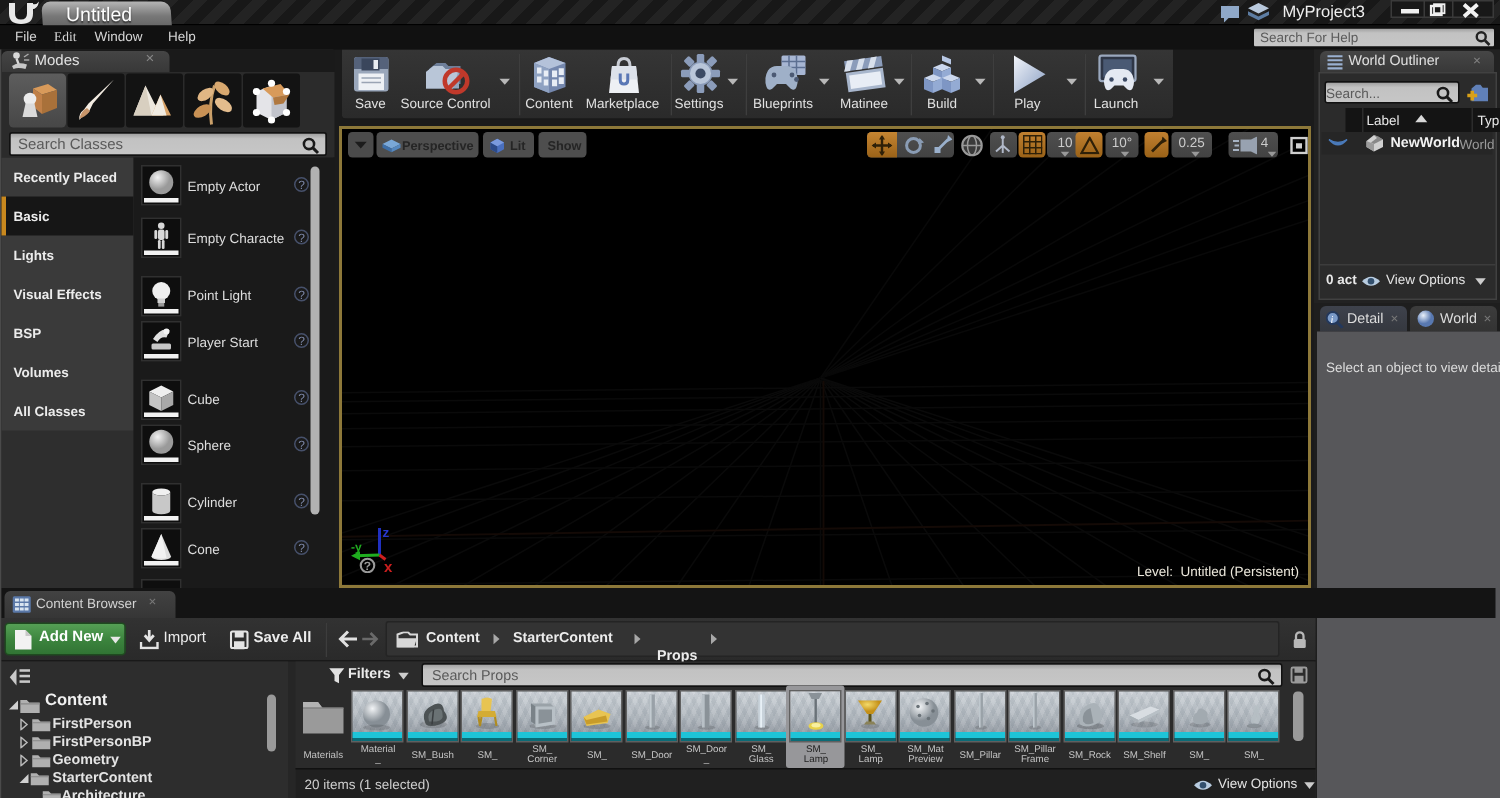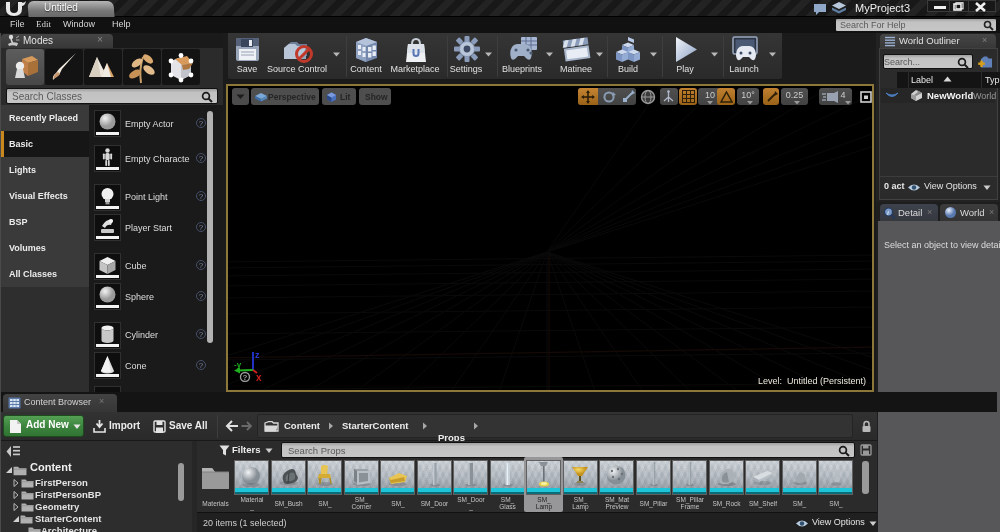--- a/index.html
+++ b/index.html
@@ -12,21 +12,21 @@
 </head>
 <body>
 <div id="root">
 
 <div class="abs" style="left:0;top:0;width:1000px;height:17px;background:repeating-linear-gradient(135deg,#181818 0 7px,#232323 7px 14px);border-bottom:1px solid #000;">
   <svg class="abs" style="left:4px;top:0px" width="24" height="17" viewBox="0 0 24 17">
     <path d="M2 2 L6 2 L6 9 Q6 13 10 13 Q14 13 14 9 L14 2 L18 2 L18 9 Q18 16 10 16 Q2 16 2 9 Z" fill="#e8e8e8"></path>
     <path d="M16 2 Q20 4 22 1 Q21 7 16 6 Z" fill="#e8e8e8"></path>
   </svg>
   <div class="abs" style="left:28px;top:1px;width:86px;height:16px;background:linear-gradient(#b5b5b5,#787878 60%,#686868);border-radius:6px 6px 0 0;transform:skewX(4deg);"></div>
-  <div class="abs" style="left:44px;top:2px;font-size:10px;color:#fdfdfd;text-shadow:0 1px 1px #333;">Untitled</div>
+  <div class="abs" style="left:44px;top:2px;font-size:13px;color:#fdfdfd;text-shadow:0 1px 1px #333;">Untitled</div>
   <svg class="abs" style="left:813px;top:3px" width="15" height="12" viewBox="0 0 15 12">
         <path d="M1 1 h12 v8 h-7 l-3 3 v-3 h-2 z" fill="#8fa8c8"></path>
       </svg>
   <svg class="abs" style="left:831px;top:2px" width="16" height="13" viewBox="0 0 16 13">
         <path d="M8 0 L15 3.5 L8 7 L1 3.5 Z" fill="#b9c9dd"></path>
         <path d="M1 5.5 L8 9 L15 5.5 L15 8 L8 11.5 L1 8 Z" fill="#5d7da3"></path>
       </svg>
   <div class="abs" style="left:855px;top:2px;font-size:11px;color:#efefef;">MyProject3</div>
   <div class="abs" style="left:927px;top:0px;width:69px;height:12px;background:#181818;border:1px solid #3a3a3a;"></div>
   <svg class="abs" style="left:934px;top:6px" width="12" height="4" viewBox="0 0 12 4">
@@ -659,21 +659,21 @@
           <path d="M8 1 l4 4 h-4 z" fill="#c8c8c8"></path>
         </svg>
     <div class="abs" style="left:25px;top:7px;font-size:10px;font-weight:bold;color:#fff;">Add New</div>
     <svg class="abs" style="left:72px;top:12px" width="8" height="6" viewBox="0 0 8 6">
           <path d="M0.5 0.5 L4 5 L7.5 0.5 Z" fill="#e8e8e8"></path>
         </svg>
     <svg class="abs" style="left:92px;top:8px" width="13" height="13" viewBox="0 0 13 13">
           <path d="M6.5 0 v6 M3.5 3.5 L6.5 7 L9.5 3.5" stroke="#e4e4e4" stroke-width="1.8" fill="none"></path>
           <path d="M1 8 v4 h11 v-4" stroke="#e4e4e4" stroke-width="1.6" fill="none"></path>
         </svg>
-    <div class="abs" style="left:108px;top:8px;font-size:10px;font-weight:bold;color:#ececec;">Import</div>
+    <div class="abs" style="left:108px;top:8px;font-size:10px;font-weight:normal;color:#ececec;">Import</div>
     <svg class="abs" style="left:152px;top:8px" width="13" height="13" viewBox="0 0 13 13">
           <rect x="1" y="1" width="11" height="11" rx="1" fill="none" stroke="#e4e4e4" stroke-width="1.4"></rect>
           <rect x="3.5" y="1" width="6" height="4" fill="#e4e4e4"></rect>
           <rect x="3" y="7.5" width="7" height="5.5" fill="#e4e4e4"></rect>
         </svg>
     <div class="abs" style="left:168px;top:8px;font-size:10px;font-weight:bold;color:#ececec;">Save All</div>
     <div class="abs" style="left:216px;top:3px;width:1px;height:23px;background:#1d1d1d;border-right:1px solid #3d3d3d;"></div>
     <svg class="abs" style="left:224px;top:8px" width="14" height="12" viewBox="0 0 14 12">
           <path d="M7 1 L2 6 L7 11 M2 6 H13" stroke="#e0e0e0" stroke-width="2" fill="none"></path>
         </svg>

